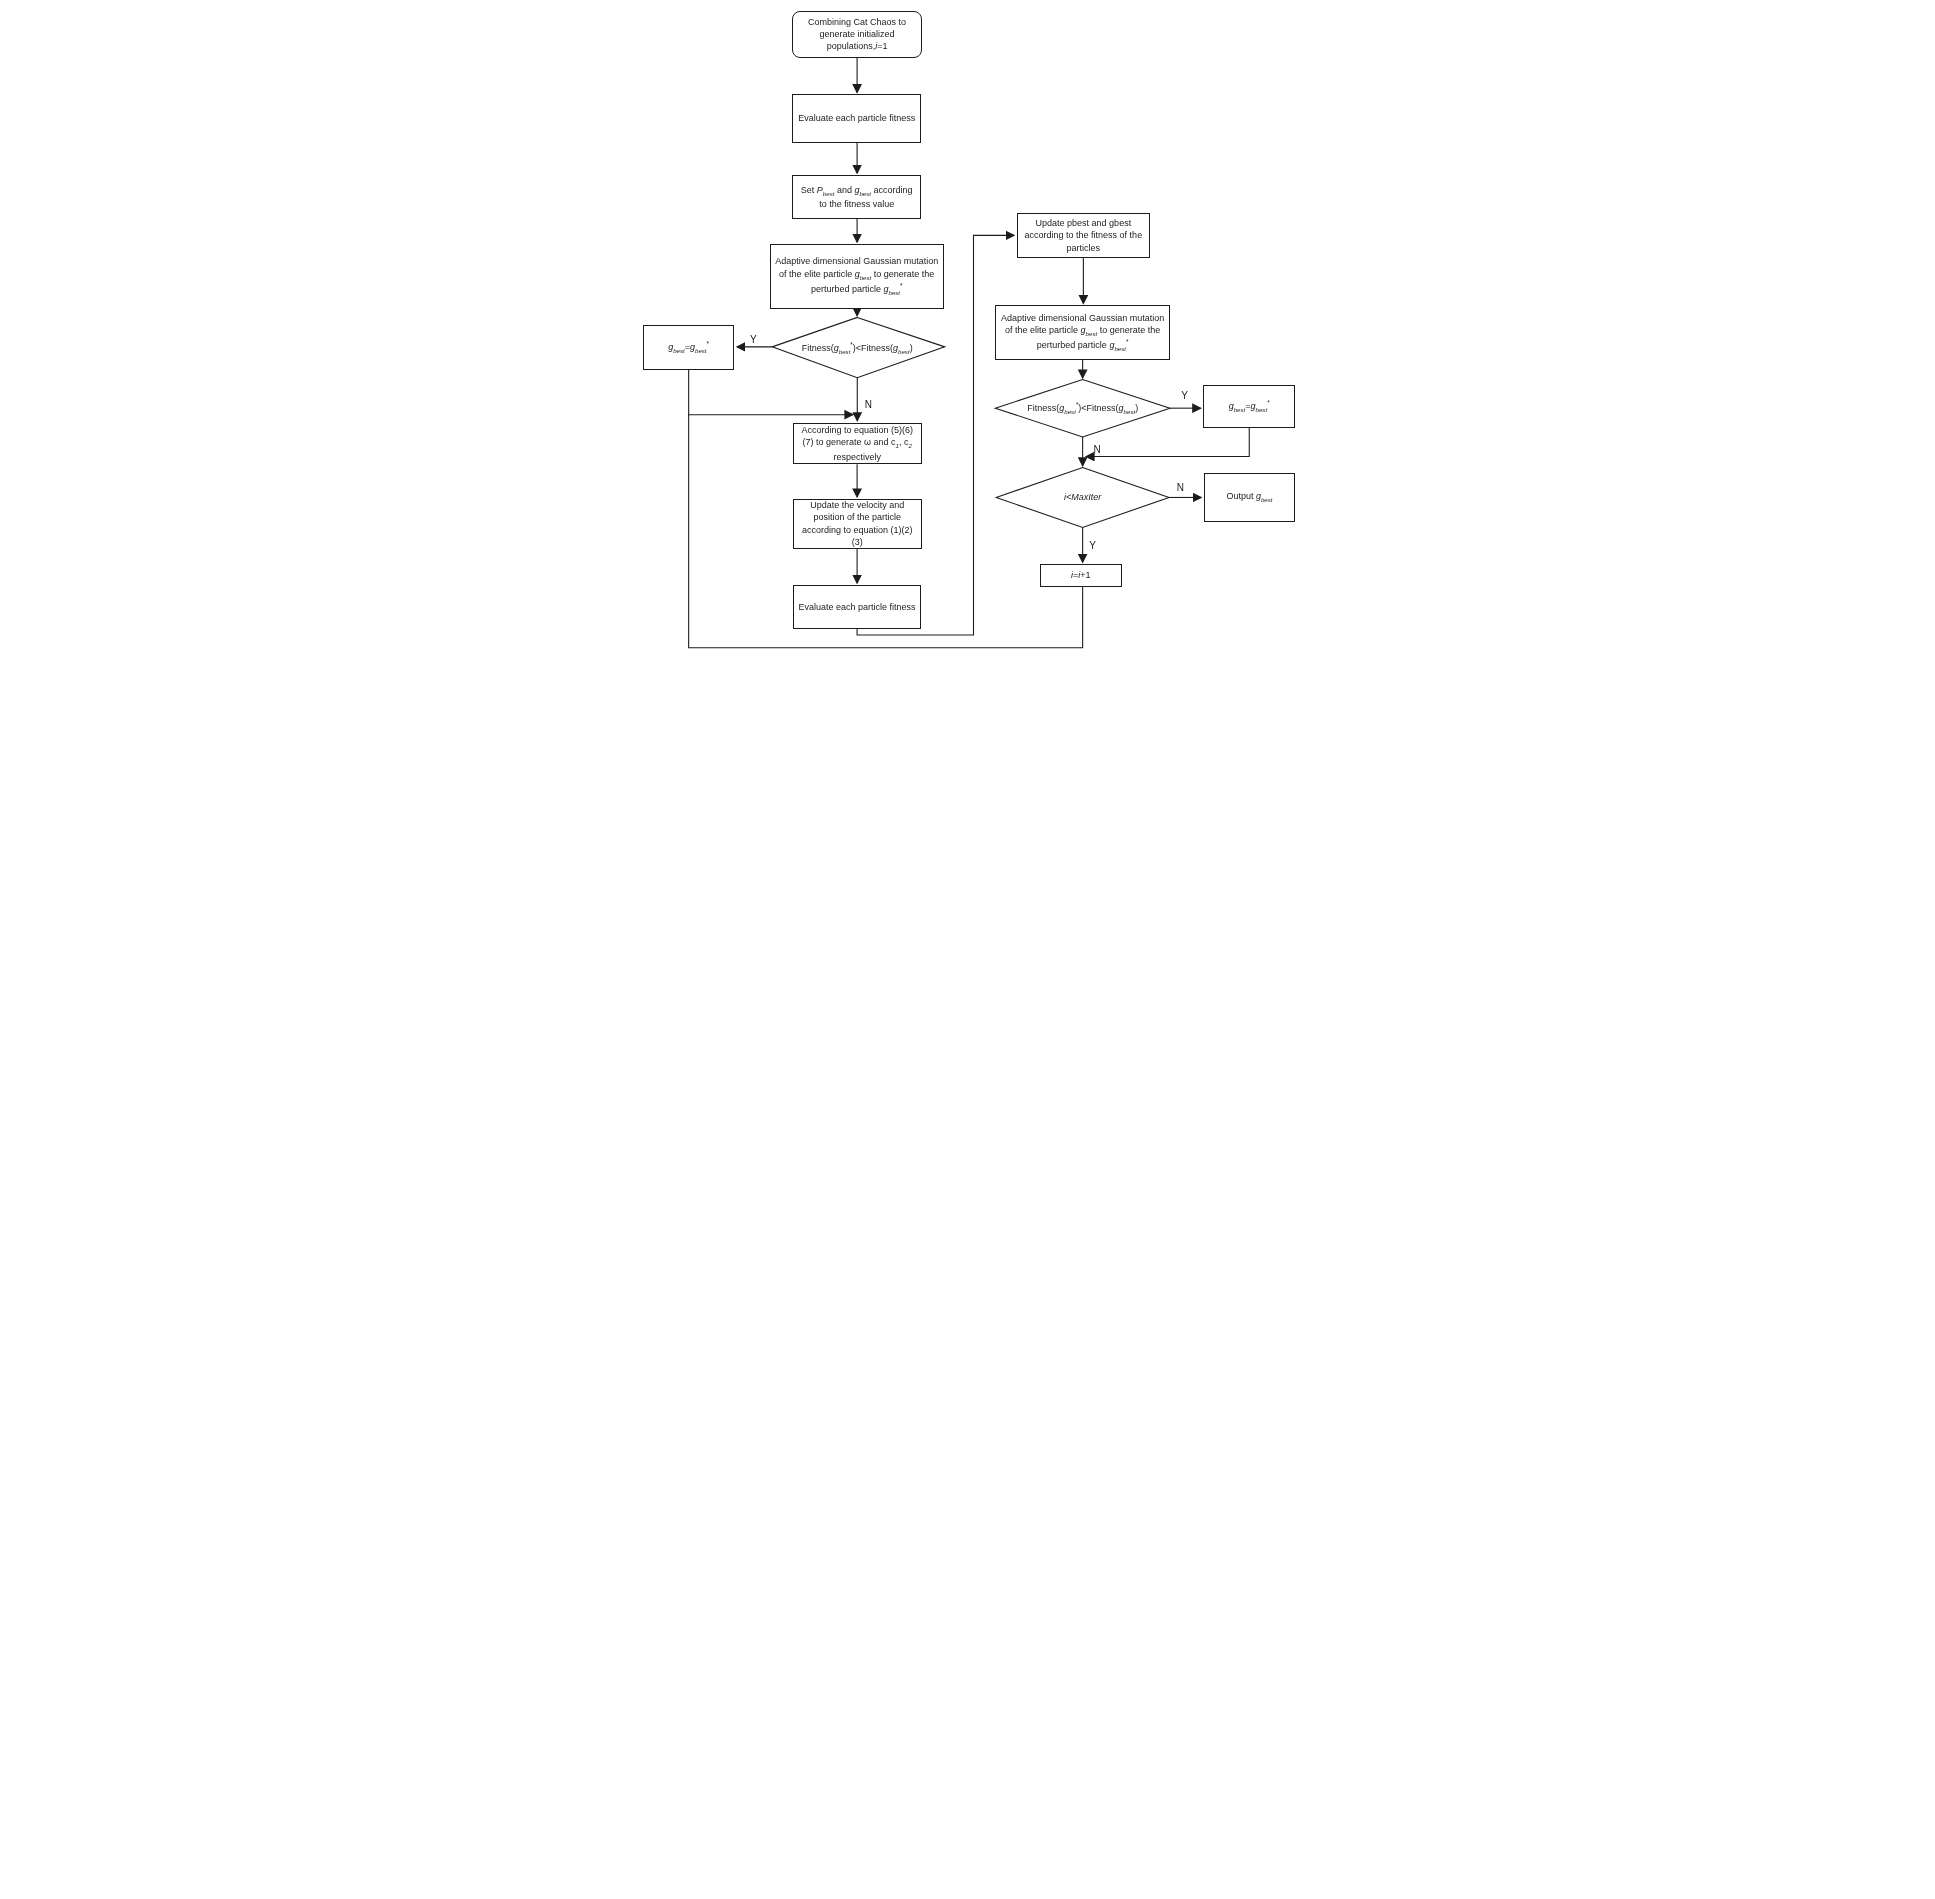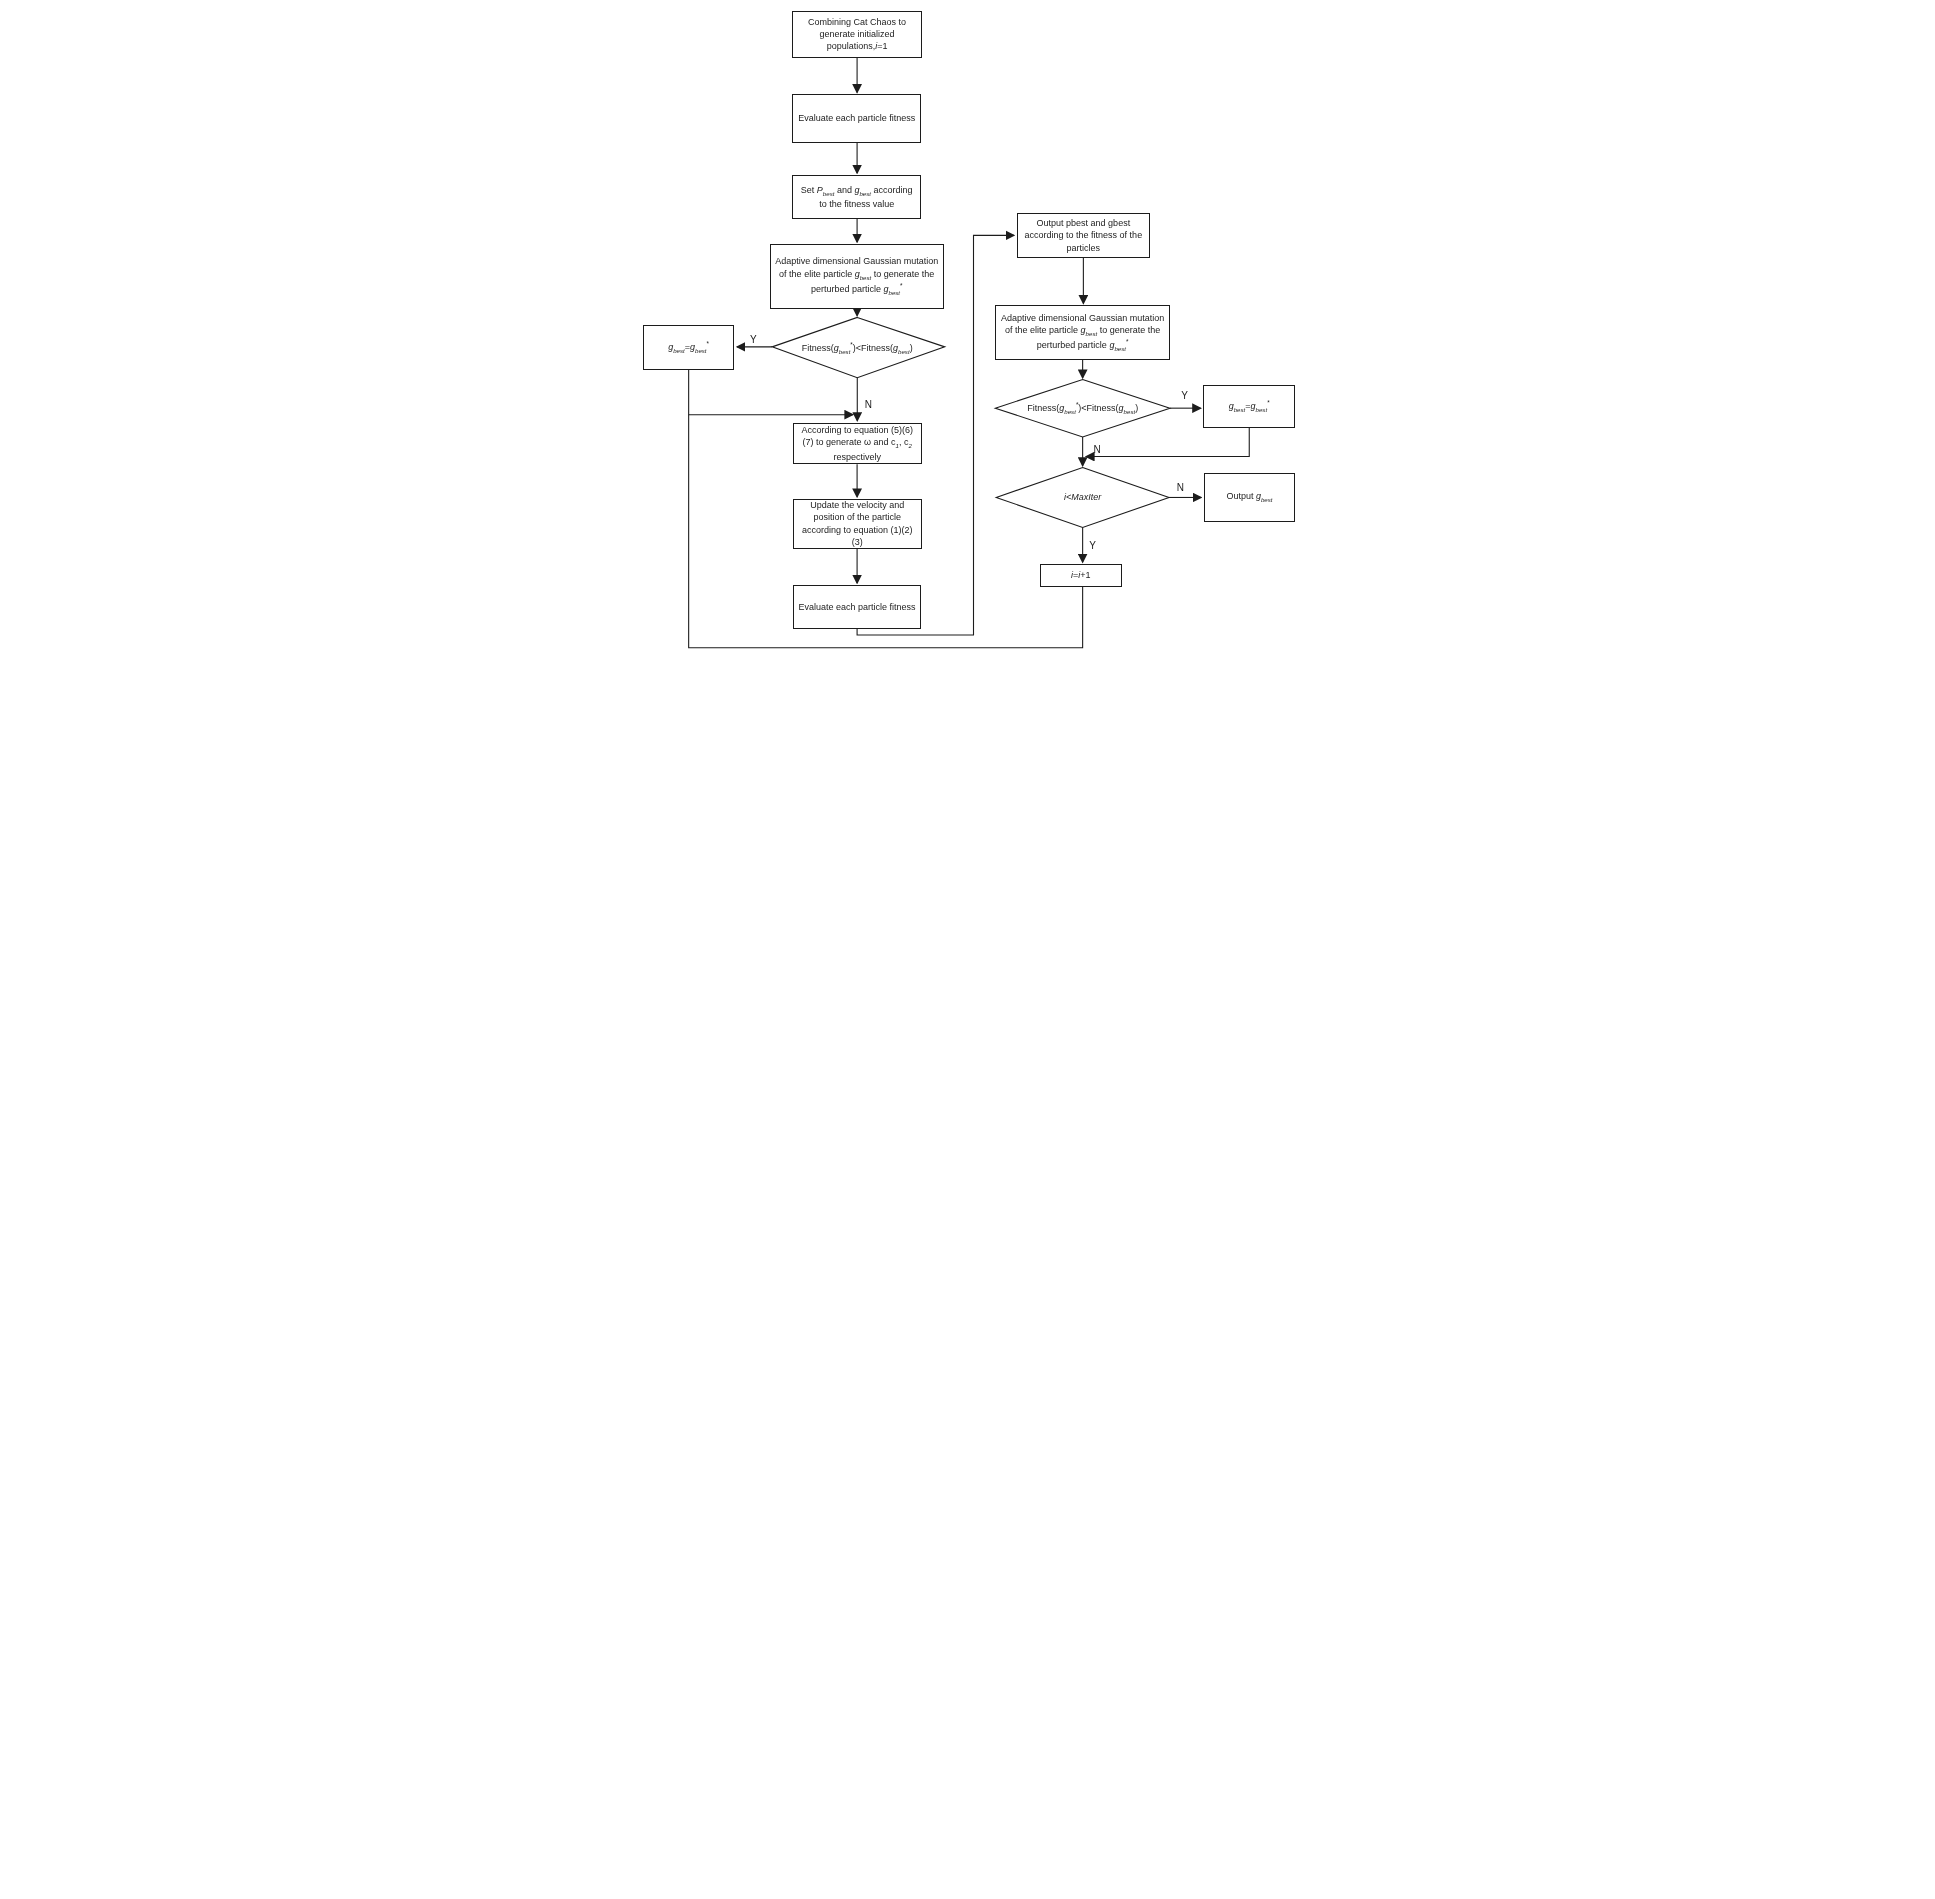--- a/index.html
+++ b/index.html
@@ -2,21 +2,21 @@
 <html style="font-size:8.5px"><head>
 <meta charset="utf-8">
 <title>Diagram</title>
 <style>
   html,body{margin:0;padding:0;background:#ffffff;font-family:"Liberation Sans",sans-serif;}
   .stage{position:relative;width:min(661px,97vw);aspect-ratio:3634/3565;margin:4.3px auto;background:#ffffff;}
   svg.wires{position:absolute;inset:0;width:100%;height:100%;}
   .node{position:absolute;box-sizing:border-box;background:#ffffff;border:1.1px solid #1c1c1c;
         display:flex;align-items:center;justify-content:center;text-align:center;
         font-size:9px;line-height:1.38;color:#1c1c1c;padding:1.1px 4.3px;}
-  .node.rounded{border-radius:0;}
+  .node.rounded{border-radius:8px;}
   .dtext{position:absolute;display:flex;align-items:center;justify-content:center;text-align:center;
          font-size:9px;line-height:1.3;color:#1c1c1c;pointer-events:none;}
   .elabel{position:absolute;width:3%;height:2%;display:flex;align-items:center;justify-content:center;
           font-size:10px;color:#1c1c1c;}
   sub{font-size:68%;font-style:italic;}
   sup{font-size:70%;}
   i{font-style:italic;}
 </style>
 </head>
 <body>
@@ -84,21 +84,21 @@
 
   <div class="node" style="left:23.53%;top:76.27%;width:19.57%;height:7.66%">
     <span>Update the velocity and position of the particle according to equation (1)(2)(3)</span>
   </div>
 
   <div class="node" style="left:23.53%;top:89.56%;width:19.51%;height:6.73%">
     <span>Evaluate each particle fitness</span>
   </div>
 
   <div class="node" style="left:57.46%;top:32.17%;width:20.14%;height:7.01%">
-    <span>Output pbest and gbest according to the fitness of the particles</span>
+    <span>Update pbest and gbest according to the fitness of the particles</span>
   </div>
 
   <div class="node" style="left:54.21%;top:46.42%;width:26.42%;height:8.47%">
     <span>Adaptive dimensional Gaussian mutation of the elite particle <i>g</i><sub>best</sub> to generate the perturbed particle <i>g</i><sub>best</sub><sup>*</sup></span>
   </div>
 
   <div class="dtext" style="left:56.14%;top:60.48%;width:22.59%;height:3.70%">
     <span>Fitness(<i>g</i><sub>best</sub><sup>*</sup>)&lt;Fitness(<i>g</i><sub>best</sub>)</span>
   </div>
 

